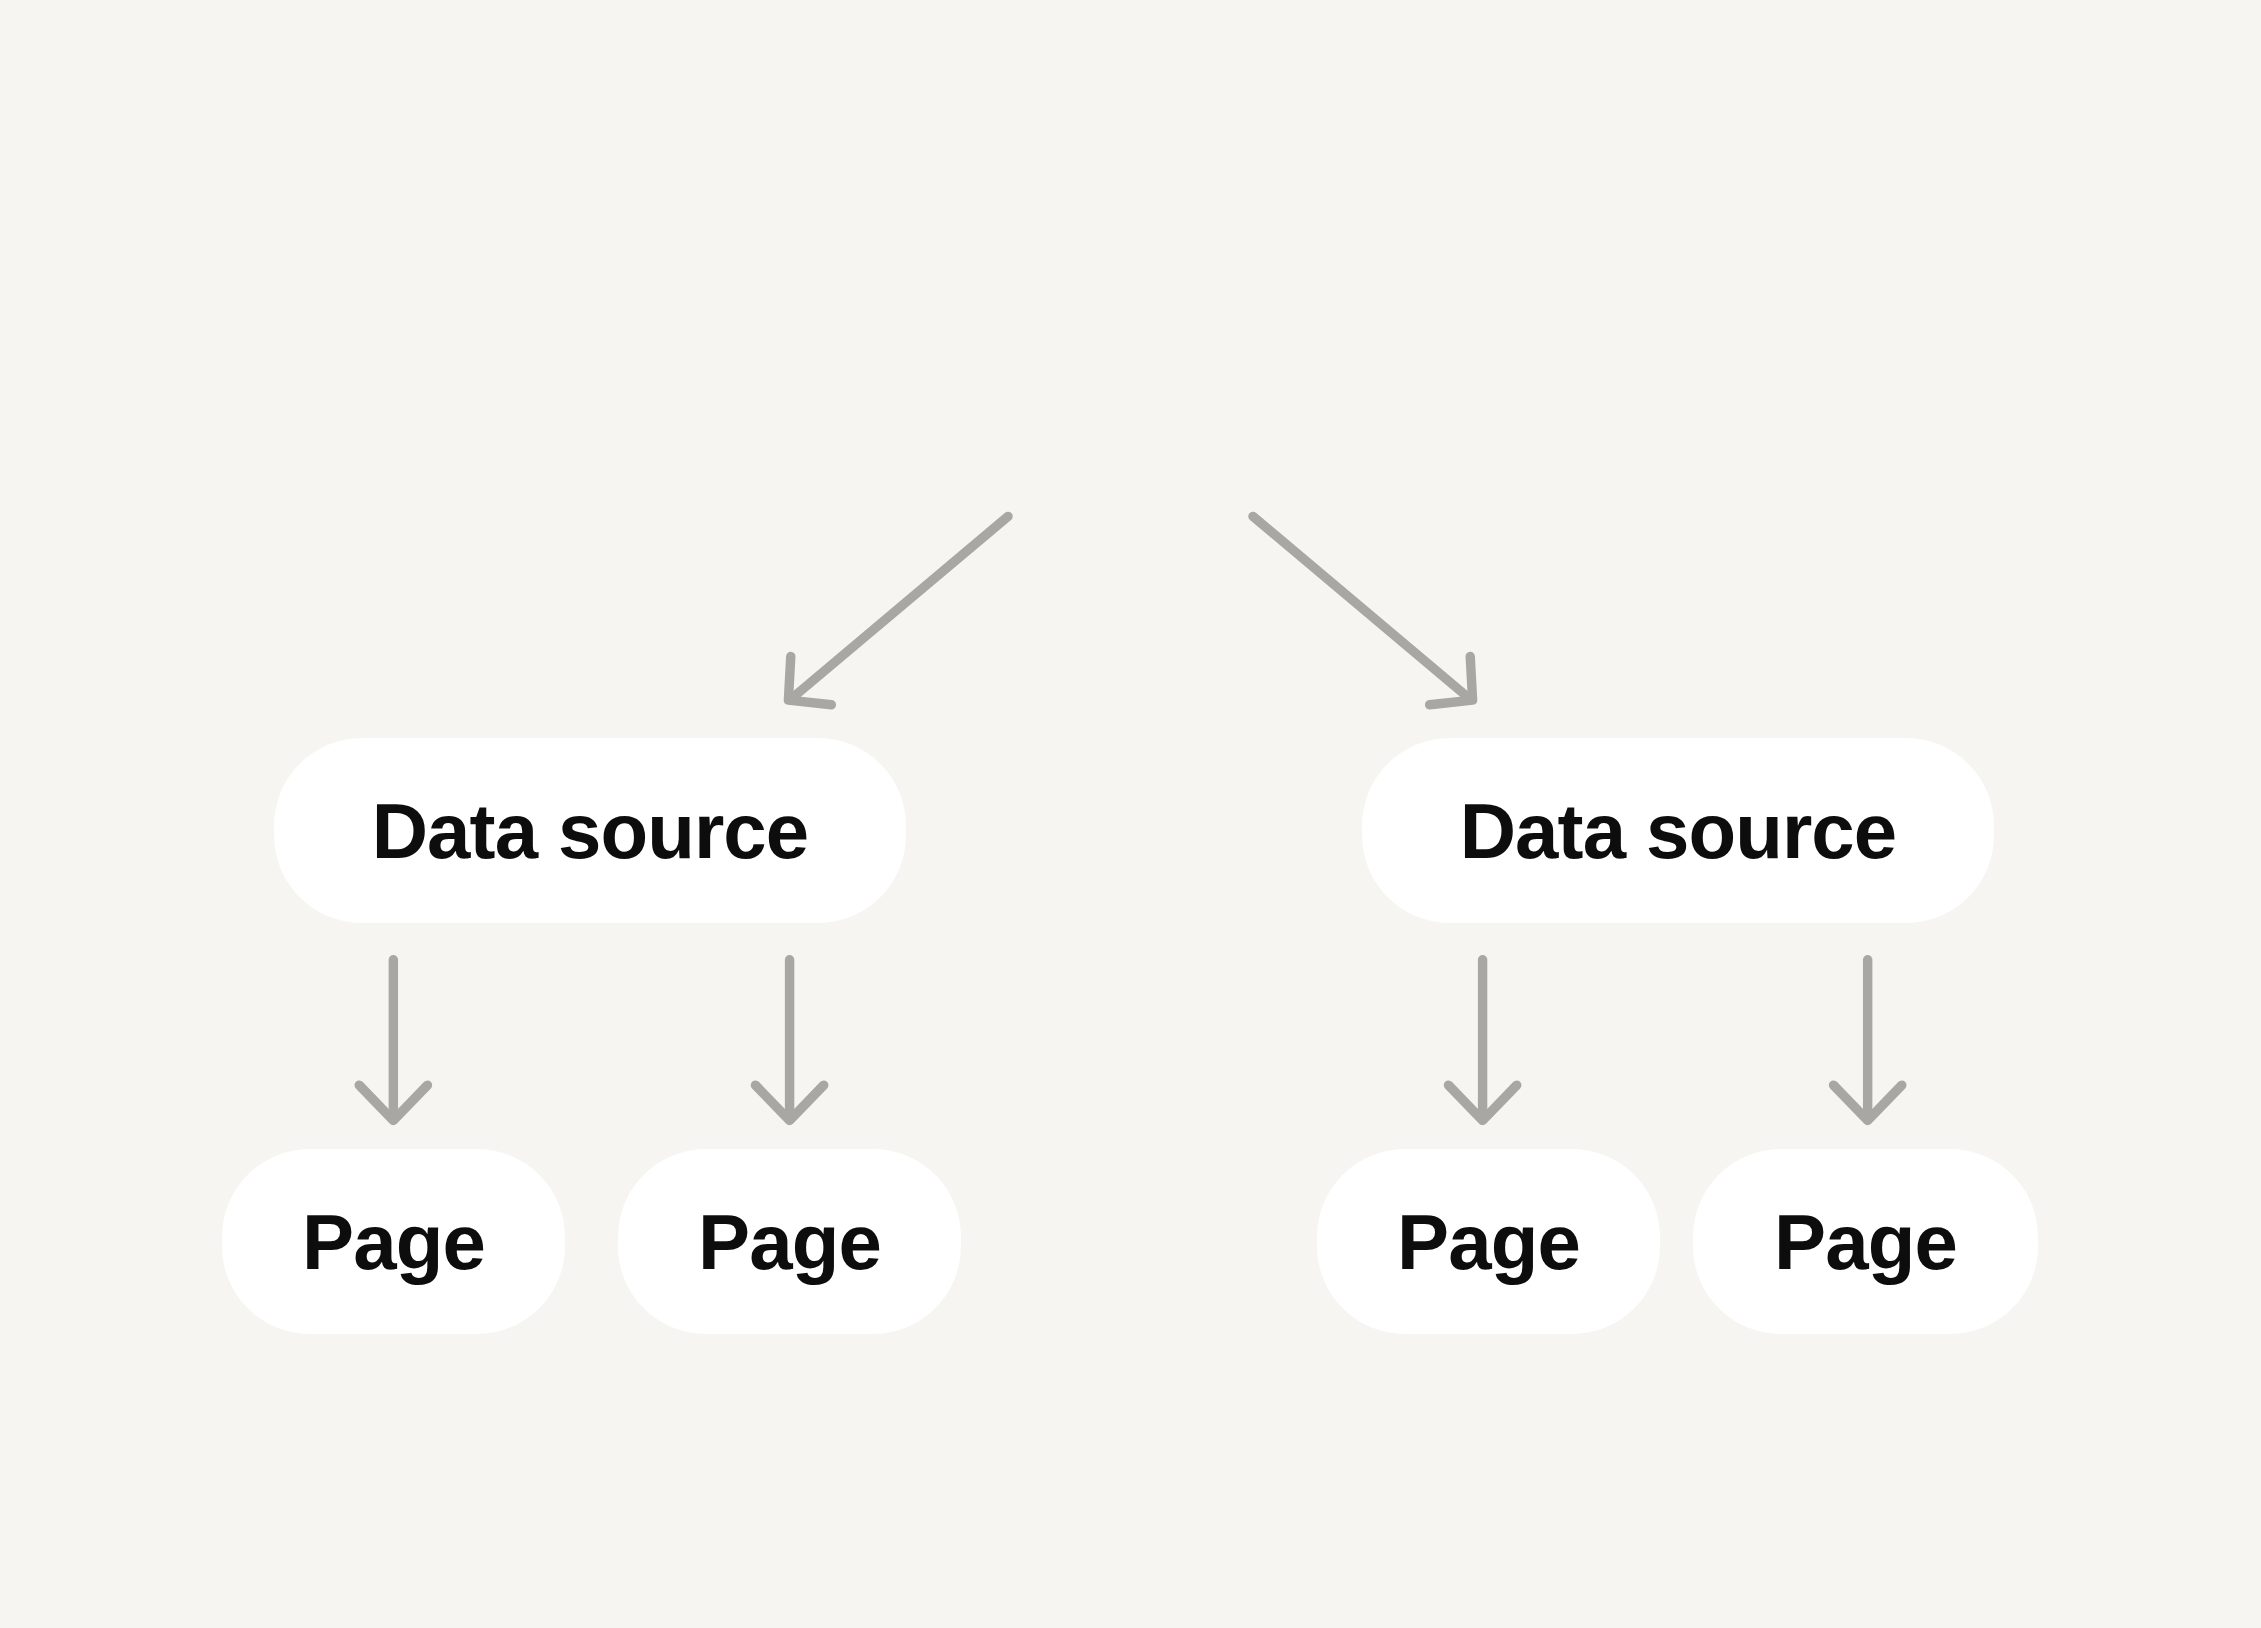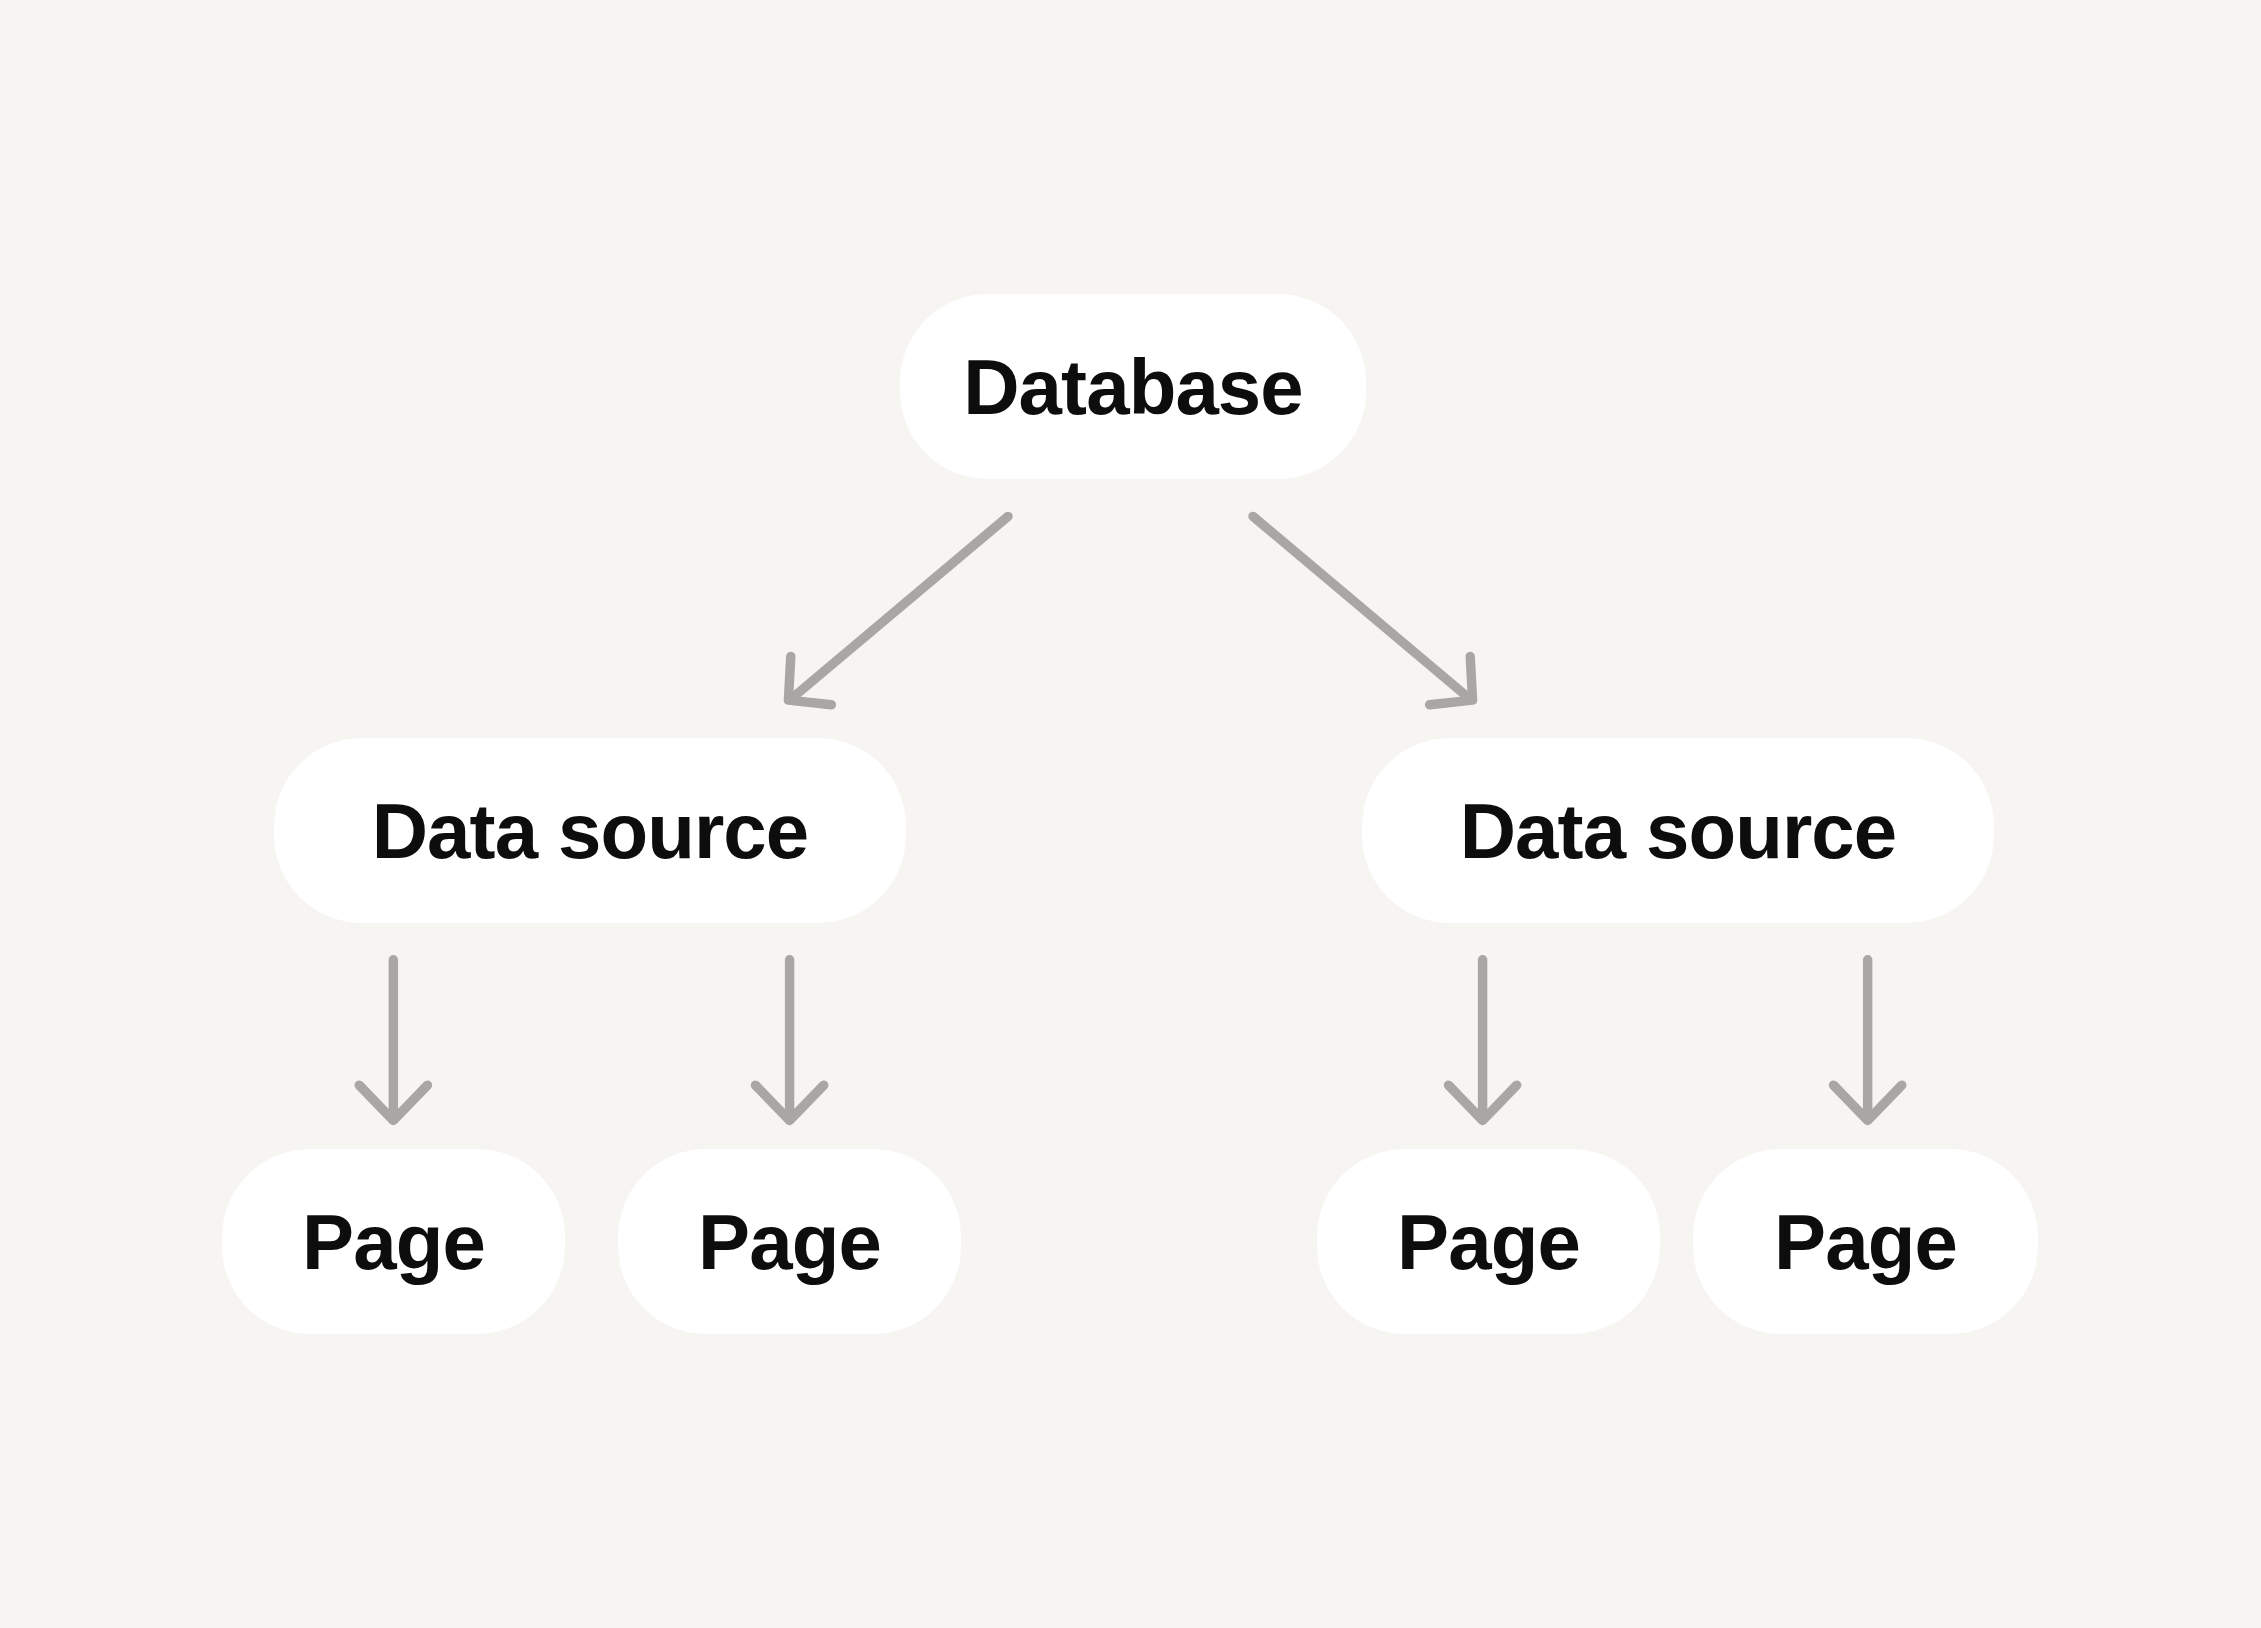--- a/index.html
+++ b/index.html
@@ -85,23 +85,20 @@
       <path d="M 2518 1630 L 2518 1895"></path>
       <path d="M 2460 1843 L 2518 1903 L 2576 1843"></path>
     </g>
 
     <g>
       <path d="M 3172 1630 L 3172 1895"></path>
       <path d="M 3114 1843 L 3172 1903 L 3230 1843"></path>
     </g>
   </svg>
 
-  <div class="node node-database">
-    <span class="node-label">Database</span>
-  </div>
 
   <div class="node node-ds-left">
     <span class="node-label">Data source</span>
   </div>
 
   <div class="node node-ds-right">
     <span class="node-label">Data source</span>
   </div>
 
   <div class="node node-page-left-1">

